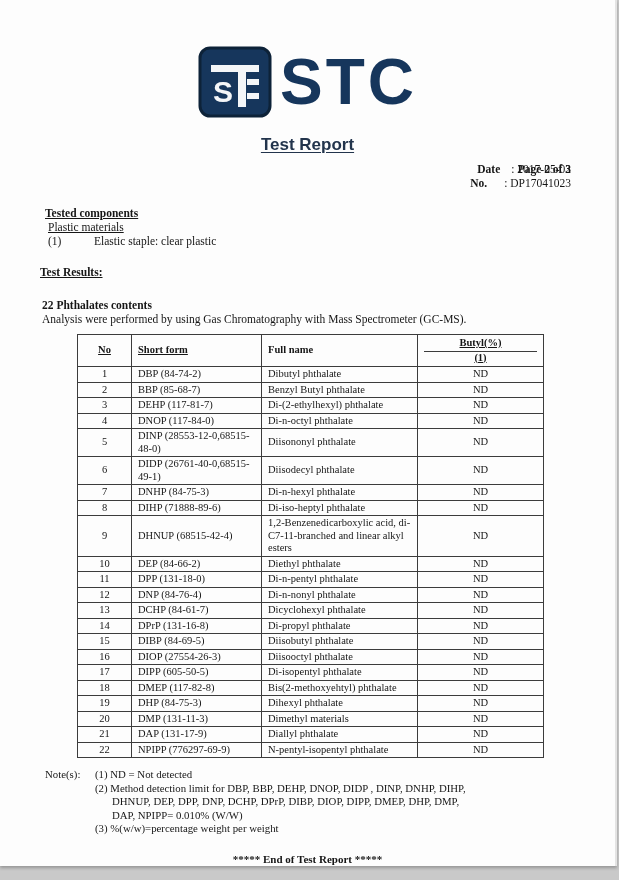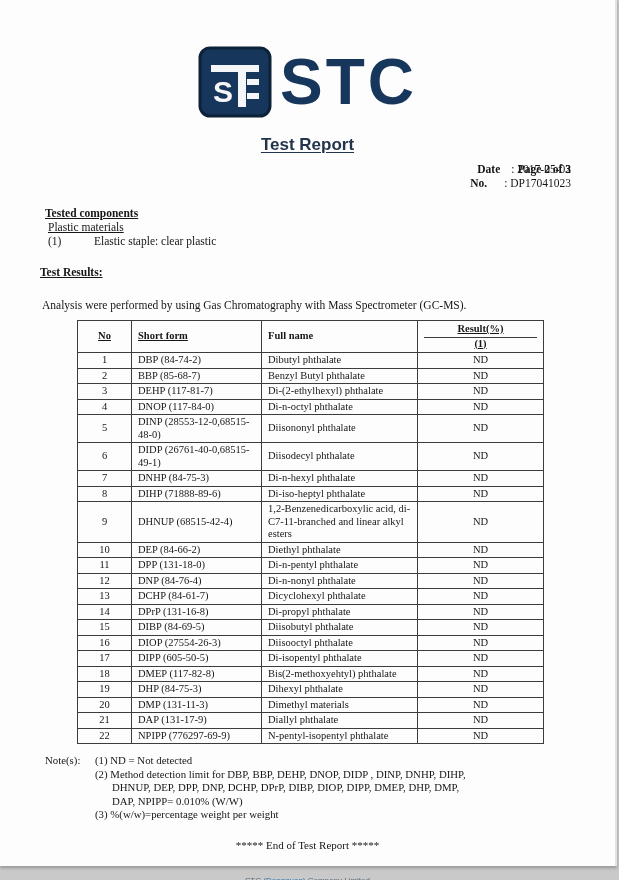--- a/index.html
+++ b/index.html
@@ -74,21 +74,21 @@
   th u{text-underline-offset:1px;}
   th.h-result{padding:0;text-align:center;}
   .result-top{border-bottom:1px solid #3c3c3c;padding:1px 4px;}
   .result-bottom{padding:0 4px 1px;}
   td.c-no{text-align:center;}
   td.c-result{text-align:center;}
   
   .notes{display:flex;margin:10px 30px 0 45px;font-size:10.8px;line-height:13.5px;}
   .notes-label{width:50px;flex:none;}
   .note-line.indent{padding-left:17px;}
-  .end-line{text-align:center;font-weight:normal;font-size:11px;margin-top:17px;}
+  .end-line{text-align:center;font-weight:bold;font-size:11px;margin-top:17px;}
   
   .footer{
     margin-top:24px;text-align:center;
     font-family:"Liberation Sans",sans-serif;
     font-size:8px;line-height:11.5px;color:#2b2b2b;
   }
   .footer-company{color:#5b6a76;}
   .footer-company .blue{color:#2f74b5;}
 </style>
 </head>
@@ -127,37 +127,38 @@
     <div class="tc-sub">Plastic materials</div>
     <div class="tc-item">
       <span class="idx">(1)</span>
       <span>Elastic staple: clear plastic</span>
     </div>
   </div>
 
   <div class="test-results">Test Results:</div>
 
   <div class="section">
+    <div class="section-heading">22 Phthalates contents</div>
     <div>Analysis were performed by using Gas Chromatography with Mass Spectrometer (GC-MS).</div>
   </div>
 
   <table class="results">
     <colgroup>
       <col class="c-no">
         <col class="c-short">
         <col class="c-full">
         <col class="c-result">
     </colgroup>
     <thead>
       <tr>
         <th class="h-no"><u>No</u></th>
         <th><u>Short form</u></th>
         <th>Full name</th>
         <th class="h-result">
-          <div class="result-top"><u>Result(%)</u></div>
+          <div class="result-top"><u>Butyl(%)</u></div>
           <div class="result-bottom"><u>(1)</u></div>
         </th>
       </tr>
     </thead>
     <tbody>
         <tr>
           <td class="c-no">1</td>
           <td class="c-short">DBP (84-74-2)</td>
           <td class="c-full">Dibutyl phthalate</td>
           <td class="c-result">ND</td>

